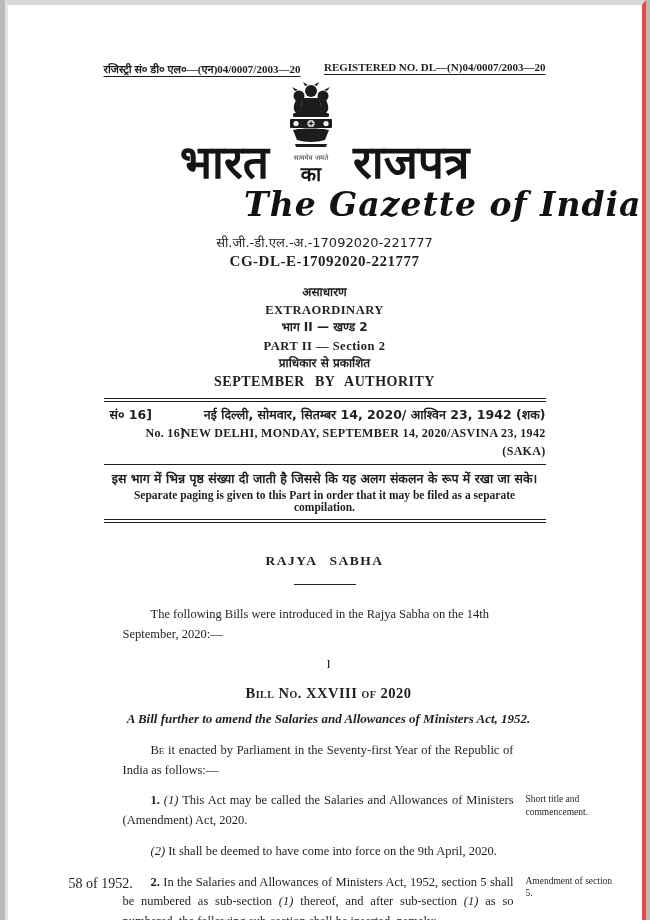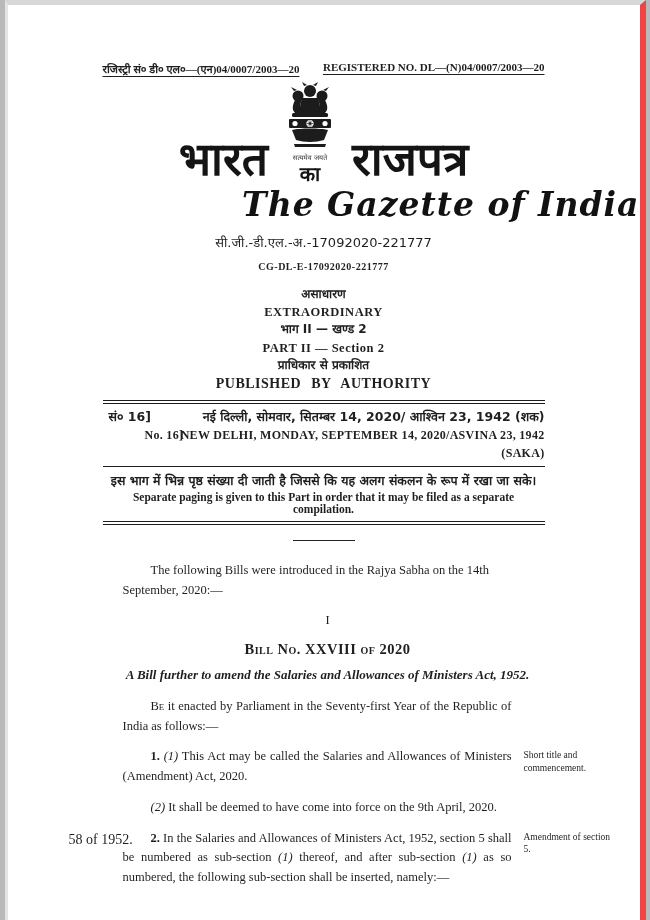--- a/index.html
+++ b/index.html
@@ -6,58 +6,58 @@
   html,body { margin:0; padding:0; background:#b9b9b9; }
   .page {
     position: relative;
     width: 641px; height: 920px;
     margin: 0 auto;
     background: #ffffff;
     color: #1f1f1f;
     font-family: "Liberation Serif", serif;
     border-top: 5px solid #d7d7d5;
     border-left: 3px solid #e4e4e2;
-    border-right: 6px solid #ef4444;
+    border-right: 4px solid #ef4444;
     overflow: hidden;
   }
   .inner { padding: 56px 0 0 0; }
 
   
   .reg-row {
     width: 442px; margin: 0 auto;
     display: flex; justify-content: space-between;
     font-size: 11px; font-weight: bold;
   }
   .reg-row span { text-decoration: underline; text-underline-offset: 3px; white-space: nowrap; }
 
   
   .masthead { text-align: center; margin-top: 6px; }
   .title-row {
     display: flex; justify-content: center; align-items: flex-end; gap: 10px;
   }
   .deva-big {
-    font-family: Liberation Mono, monospace;
+    font-family: Liberation Serif, serif;
     font-weight: bold; font-size: 46px; line-height: 1; color:#141414;
   }
   .mid-col { display: flex; flex-direction: column; }
   .emblem svg { display: block; }
   .motto { font-size: 7px; color:#3a3a3a; margin: 1px 0 0 0; font-family:"DejaVu Sans",sans-serif; }
   .deva-small {
     font-family: "DejaVu Sans", sans-serif;
     font-weight: bold; font-size: 20px; line-height: 1.2; color:#141414;
   }
   .gazette-en {
     font-family: "DejaVu Serif", serif;
     font-weight: bold; font-style: italic;
     font-size: 33px; line-height: 1.05; margin-top: 2px; color:#121212;
     letter-spacing: 1px;
     text-align: right;
   }
   .code-hi { font-size: 13px; margin-top: 10px; font-family:"DejaVu Sans",sans-serif; }
-  .code-en { font-size: 10px; font-weight: bold; margin-top: 10px; letter-spacing: .5px; }
+  .code-en { font-size: 15px; font-weight: bold; margin-top: 2px; letter-spacing: .5px; }
 
   
   .ext-block { text-align: center; margin-top: 14px; line-height: 1.45; }
   .ext-block .hi { font-size: 12px; font-weight: bold; font-family:"DejaVu Sans",sans-serif; }
   .ext-block .en { font-size: 12.5px; font-weight: bold; letter-spacing: .5px; }
   .authority-en { font-size: 14px !important; letter-spacing: 1px; word-spacing: 6px; }
 
   
   .rule-double { width: 442px; margin: 6px auto 0 auto; height: 4px;
     border-top: 1.6px solid #1d1d1d; border-bottom: 1px solid #1d1d1d; }
@@ -153,21 +153,21 @@
       <div class="code-hi">सी.जी.-डी.एल.-अ.-17092020-221777</div>
       <div class="code-en">CG-DL-E-17092020-221777</div>
     </div>
 
     <div class="ext-block">
       <div class="hi">असाधारण</div>
       <div class="en">EXTRAORDINARY</div>
       <div class="hi">भाग II — खण्ड 2</div>
       <div class="en">PART II — Section 2</div>
       <div class="hi">प्राधिकार से प्रकाशित</div>
-      <div class="en authority-en">PUBLISHED BY AUTHORITY</div>
+      <div class="en authority-en">SEPTEMBER BY AUTHORITY</div>
     </div>
 
     <div class="rule-double"></div>
 
     <div class="issue-block">
       <div class="issue-line hi">
         <span class="no">सं०  16]</span>
         <span>नई दिल्ली, सोमवार, सितम्बर 14, 2020/ आश्विन 23, 1942 (शक)</span>
       </div>
       <div class="issue-line en">
@@ -178,20 +178,21 @@
 
     <div class="rule-single"></div>
 
     <div class="note-block">
       <div class="note-hi">इस भाग में भिन्न पृष्ठ संख्या दी जाती है जिससे कि यह अलग संकलन के रूप में रखा जा सके।</div>
       <div class="note-en">Separate paging is given to this Part in order that it may be filed as a separate compilation.</div>
     </div>
 
     <div class="rule-double"></div>
 
+    <div class="house">RAJYA SABHA</div>
     <div class="rule-short"></div>
 
     <div class="act">
       <p class="intro">The following Bills were introduced in the Rajya Sabha on the 14th September, 2020:—</p>
       <div class="numeral">I</div>
       <div class="bill-no">Bill No. XXVIII of 2020</div>
       <div class="bill-title">A Bill further to amend the Salaries and Allowances of Ministers Act, 1952.</div>
 
       <div class="row">
         <p class="para"><span style="font-variant: small-caps;">Be</span><span> it enacted by Parliament in the Seventy-first Year of the Republic of India as follows:—</span></p>

